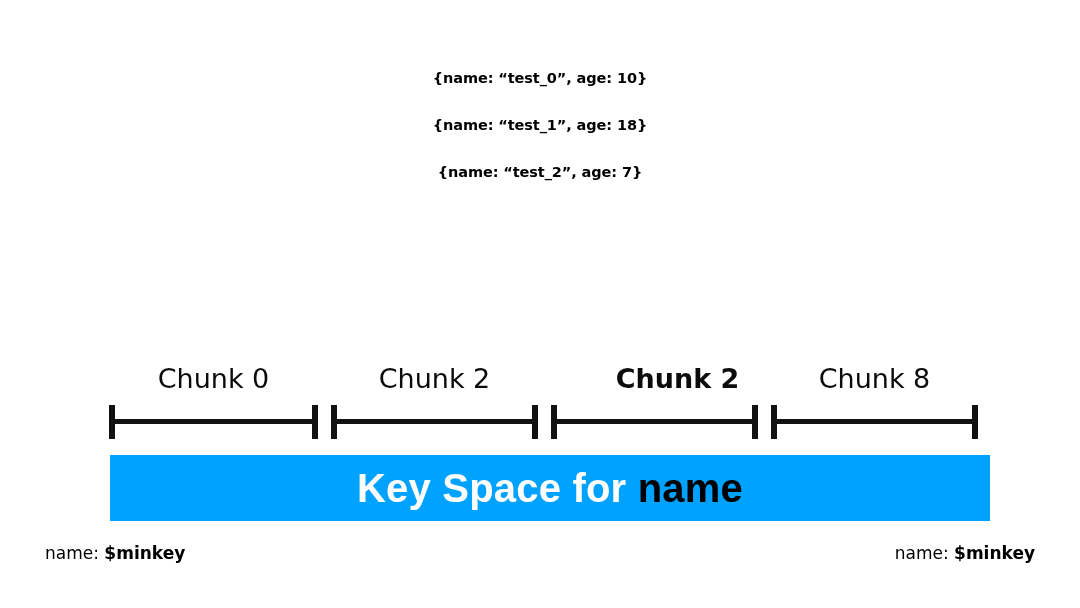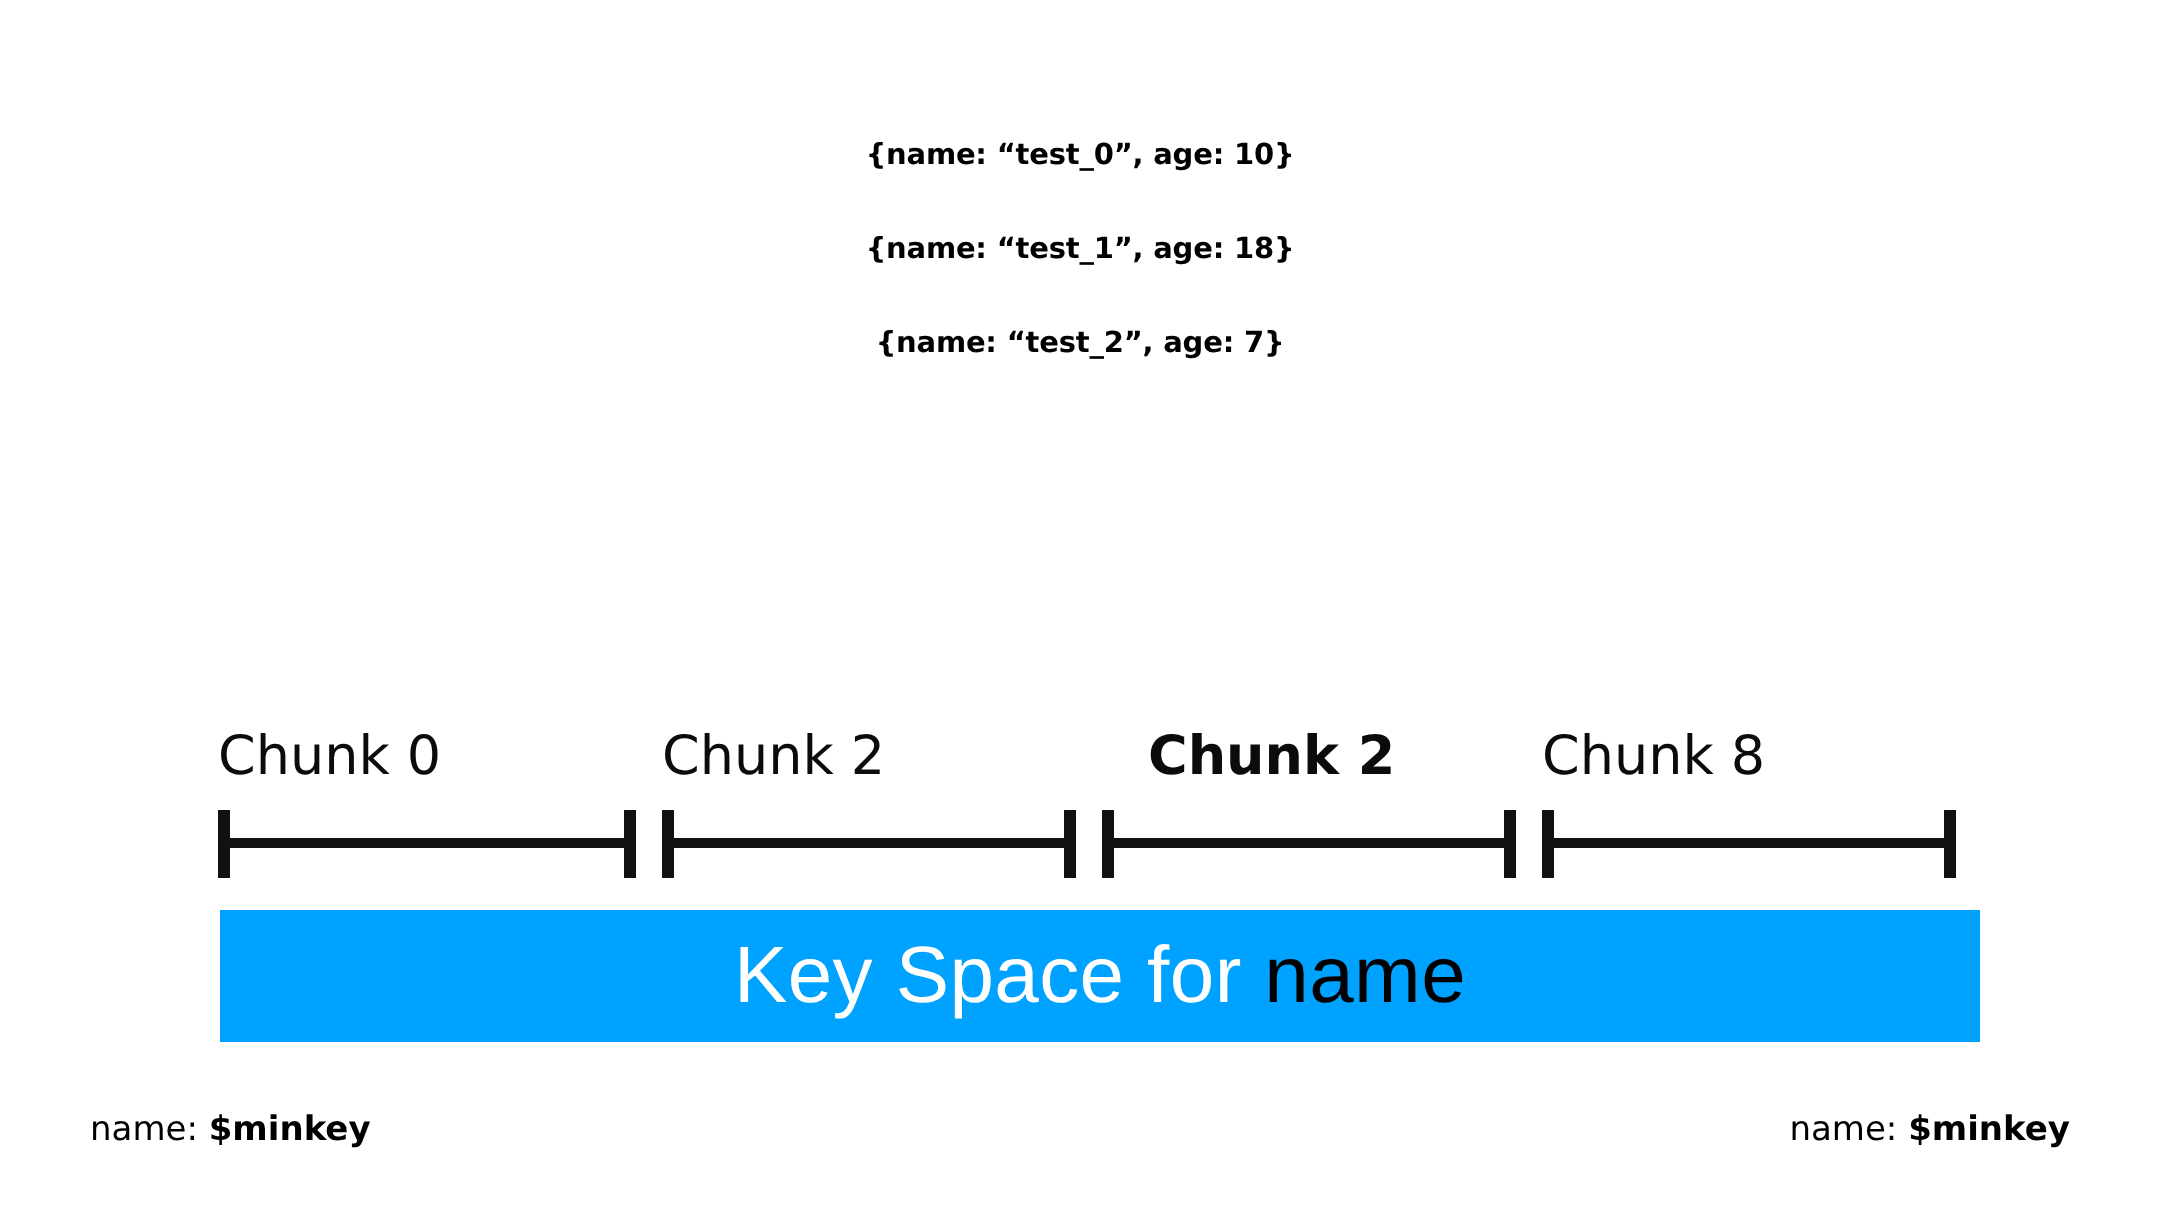--- a/index.html
+++ b/index.html
@@ -36,21 +36,21 @@
     white-space: nowrap;
     letter-spacing: -0.1px;
   }
 
   
   .chunk-label {
     position: absolute;
     top: 360px;
     height: 38px;
     line-height: 38px;
-    text-align: left;
+    text-align: center;
     font-family: "DejaVu Sans", sans-serif;
     font-size: 27px;
     font-weight: 400;
     color: #0b0b0b;
     white-space: nowrap;
   }
 
   
   .chunk-bracket {
     position: absolute;
@@ -84,36 +84,35 @@
     top: 455px;
     width: 880px;
     height: 66px;
     display: flex;
     align-items: center;
     justify-content: center;
   }
   #keyspace-text {
     font-family: "Liberation Sans", sans-serif;
     font-size: 40px;
-    font-weight: 400;
+    font-weight: 700;
     letter-spacing: 0.2px;
     white-space: nowrap;
   }
   #keyspace-text .light { color: #ffffff; }
   #keyspace-text .dark  { color: #000000; }
 
   
   .key-caption {
     position: absolute;
     top: 543px;
     font-family: "DejaVu Sans", sans-serif;
     font-size: 17px;
     color: #000000;
     white-space: nowrap;
-    margin-top: 12px;
   }
   .key-caption .kc-key   { font-weight: 400; }
   .key-caption .kc-value { font-weight: 700; }
   #minkey-caption { left: 45px; }
   #maxkey-caption { right: 45px; }
 </style>
 </head>
 <body style="background: rgb(255, 255, 255);">
 
 <div id="doc-row">

